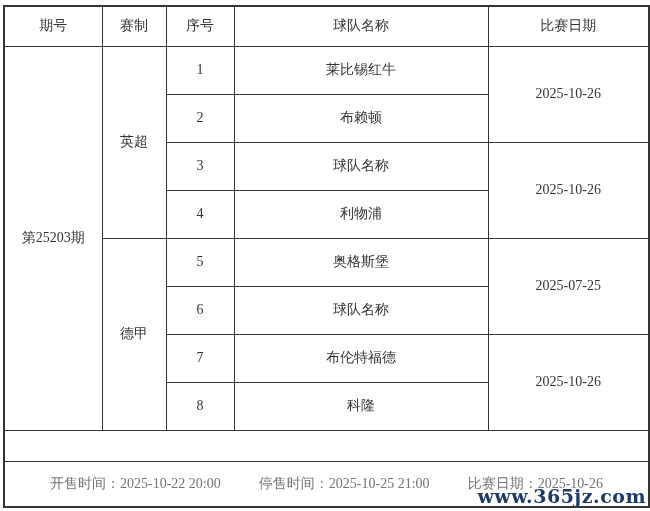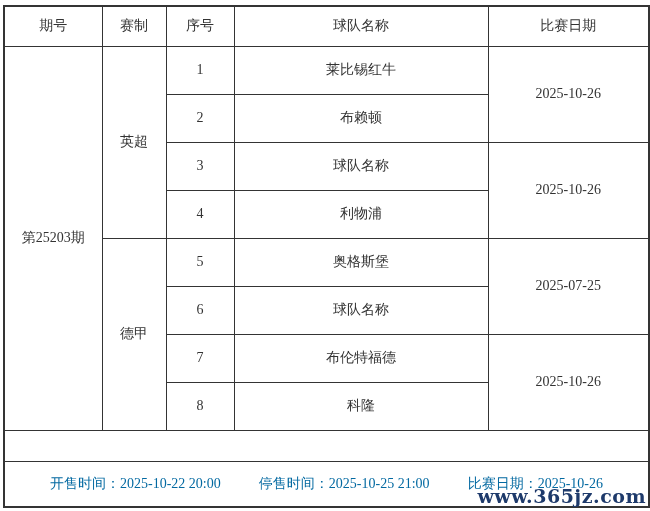--- a/index.html
+++ b/index.html
@@ -35,21 +35,21 @@
   tr.header-row   { height: 40px; }
   tr.match-row    { height: 48px; }
   tr.spacer-row   { height: 31px; }
   tr.footer-row   { height: 46px; }
   .footer-line {
     display: flex;
     justify-content: space-between;
     align-items: center;
     padding: 0 45px;
     font-size: 14px;
-    color: #0369a1;
+    color: #737373;
     white-space: nowrap;
   }
   .footer-seg { white-space: nowrap; }
   .watermark {
     position: absolute;
     right: 4px; bottom: 5px;
     font-family: "DejaVu Serif", "Liberation Serif", serif;
     font-weight: bold;
     font-size: 19px;
     line-height: 1;

